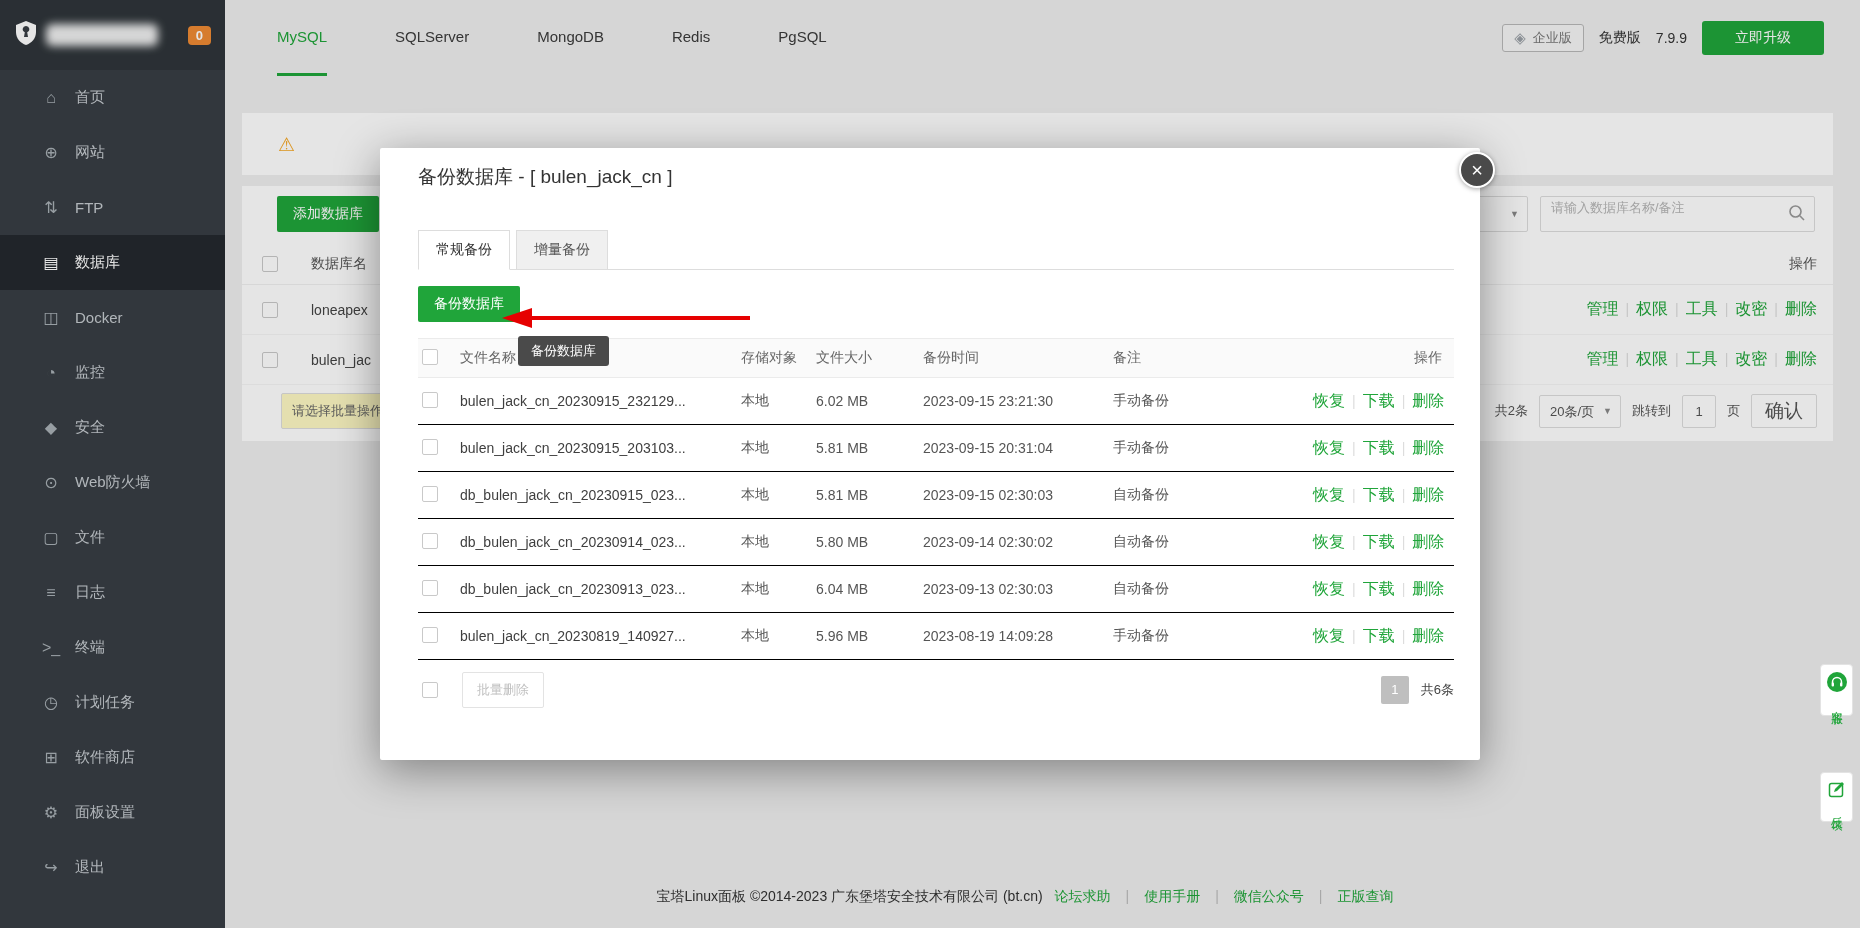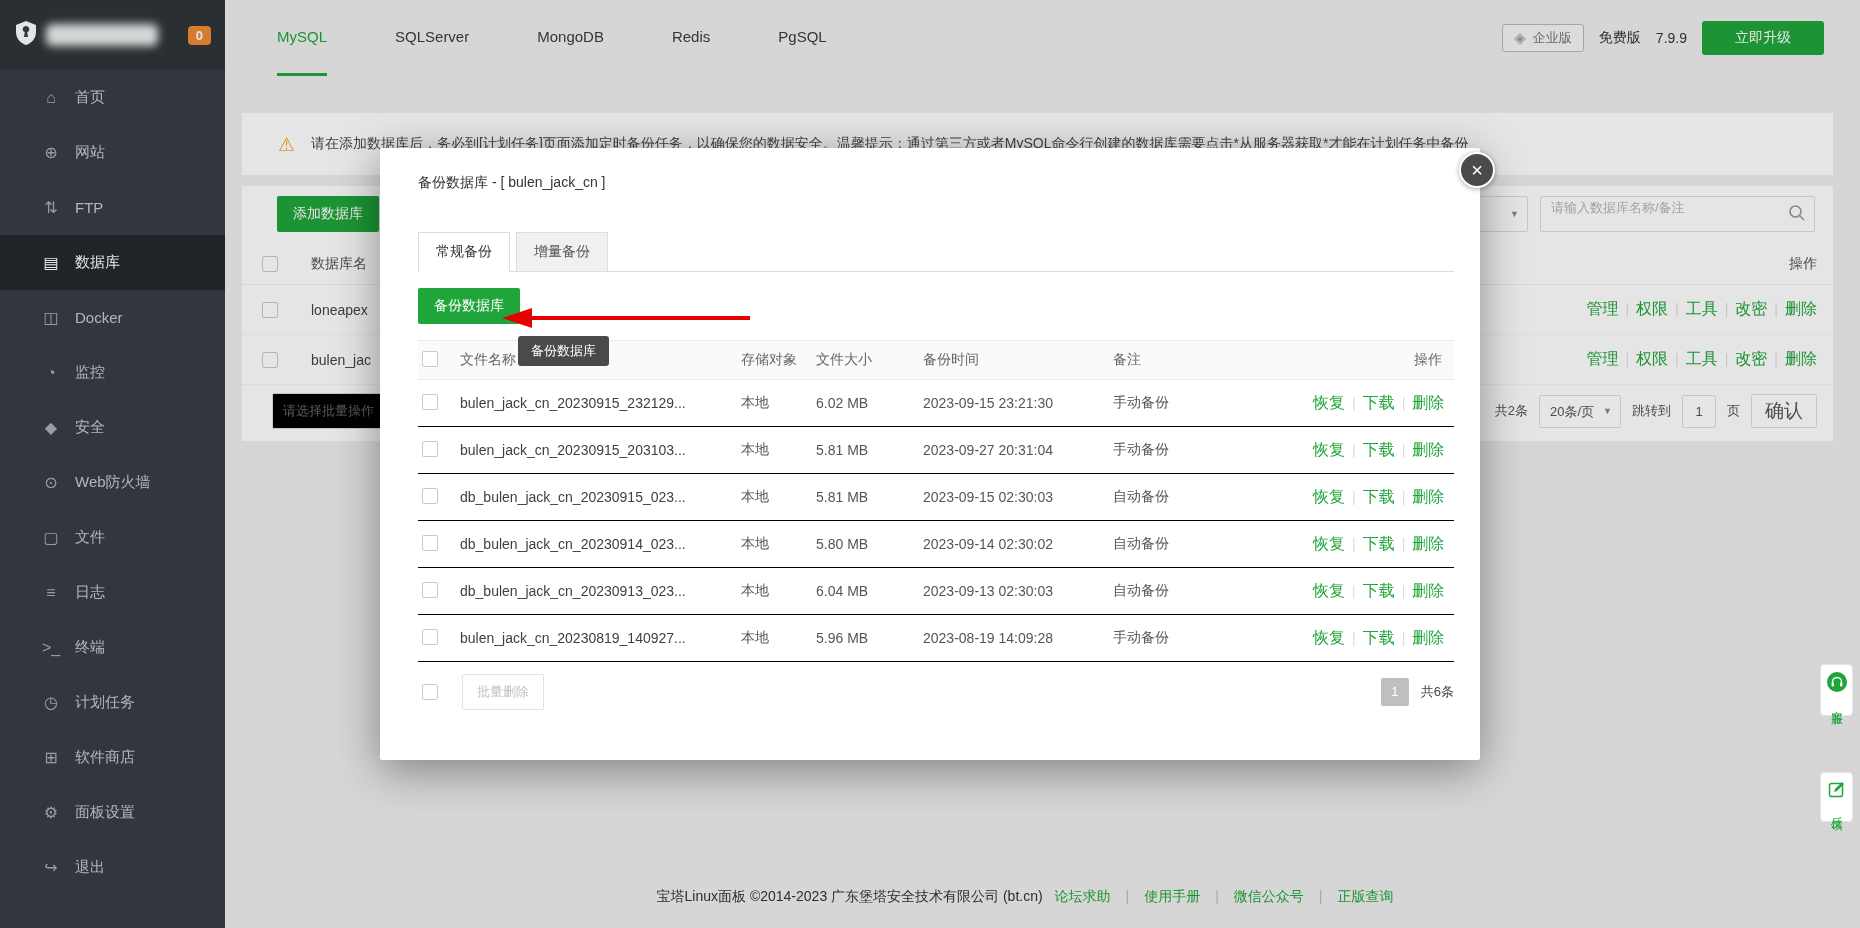--- a/index.html
+++ b/index.html
@@ -47,31 +47,31 @@
   .bg-table { position:absolute; top:57px; left:0; right:0; }
   .bgt-head, .bgt-row { display:flex; align-items:center; padding:0 16px 0 20px; font-size:14px; }
   .bgt-head { height:42px; color:#555; border-bottom:1px solid #f0f0f0; }
   .bgt-row { height:50px; border-bottom:1px solid #f5f5f5; color:#444; }
   .bg-namecol { margin-left:33px; }
   .bgt-actions { margin-left:auto; }
   .bgt-actions a, .mt-actions a { color:#20a53a; text-decoration:none; font-size:16px; cursor:pointer; }
   .sep { color:#ddd; margin:0 7px; font-style:normal; }
   .cb { width:16px; height:16px; border:1px solid #c9c9c9; border-radius:2px; background:#fff; display:inline-block; flex:none; cursor:pointer; }
   .card-foot { position:absolute; left:0; top:203px; width:100%; height:48px; }
-  .batch-select { position:absolute; left:30px; top:4px; width:160px; height:36px; border:1px solid #ddd; border-radius:2px; background:#000000; color:#666; font-size:13px; line-height:34px; padding:0 24px 0 10px; }
+  .batch-select { position:absolute; left:39px; top:4px; width:160px; height:36px; border:1px solid #ddd; border-radius:2px; background:#fef9c3; color:#666; font-size:13px; line-height:34px; padding:0 24px 0 10px; }
   .pagination { position:absolute; right:16px; top:4px; height:36px; display:flex; align-items:center; gap:11px; font-size:13px; color:#555; }
   .pg-select { position:relative; border:1px solid #ddd; height:33px; line-height:31px; padding:0 26px 0 10px; border-radius:2px; background:#fff; cursor:pointer; }
   .jump-box { width:34px; height:33px; border:1px solid #ddd; text-align:center; line-height:31px; border-radius:2px; background:#fff; }
   .confirm-btn { height:34px; border:1px solid #ddd; background:#fff; padding:0 13px; font-size:19px; color:#555; border-radius:2px; cursor:pointer; }
 
   
   .overlay { position:absolute; inset:0; background:rgba(0,0,0,.10); z-index:8; pointer-events:none; }
   .modal { position:absolute; left:380px; top:148px; width:1100px; height:612px; background:#fff; z-index:10; border-radius:2px; box-shadow:0 10px 45px rgba(0,0,0,.4); }
   .modal-close { position:absolute; top:4px; right:-15px; width:36px; height:36px; border-radius:50%; background:#4a4a4a; color:#fff; border:2px solid #fff; font-size:20px; line-height:30px; text-align:center; cursor:pointer; box-shadow:0 1px 5px rgba(0,0,0,.35); z-index:12; }
-  .modal-title { padding:26px 38px 0; font-size:14px; color:#333; }
+  .modal-title { padding:16px 38px 0; font-size:19px; color:#333; }
   .modal-tabs { margin:40px 26px 0 38px; border-bottom:1px solid #ddd; display:flex; }
   .mtab { padding:10px 17px; border:1px solid #ddd; margin-right:6px; margin-bottom:-1px; background:#f0f0f0; color:#555; font-size:14px; cursor:pointer; }
   .mtab.active { background:#fff; border-bottom-color:#fff; color:#333; }
   .backup-btn { margin:16px 0 0 38px; }
   .anno-arrow { position:absolute; left:120px; top:155px; z-index:30; pointer-events:none; }
   .tooltip { position:absolute; left:138px; top:188px; background:#4a4a4a; color:#fff; font-size:13px; padding:6px 13px; border-radius:3px; z-index:30; }
   .mtable { margin:16px 26px 0 38px; font-size:14px; }
   .mt-head, .mt-row { display:grid; grid-template-columns:42px 281px 75px 107px 190px 200px 141px; align-items:center; }
   .mt-head { height:40px; background:#fafafa; border-top:1px solid #ebebeb; border-bottom:1px solid #ebebeb; color:#666; }
   .mt-row { height:47px; border-bottom:1px solid #000000; color:#555; }
@@ -190,21 +190,20 @@
           <span>企业版</span>
         </span>
       <span class="plan">免费版</span>
       <span class="version">7.9.9</span>
       <button class="upgrade">立即升级</button>
     </div>
   </div>
 
   <div class="notice">
     <i class="warn-icon">⚠</i>
-    <span class="notice-text">请在添加数据库后，务必到[计划任务]页面添加定时备份任务，以确保您的数据安全。温馨提示：通过第三方或者MySQL命令行创建的数据库需要点击*从服务器获取*才能在计划任务中备份</span>
   </div>
 
   <div class="main-card">
     <button class="btn-green add-btn">添加数据库</button>
     <div class="toolbar-right">
       <div class="flt-select">
           <i class="chev">▼</i>
         </div>
       <div class="search-box">
         <input placeholder="请输入数据库名称/备注" style="">
@@ -286,21 +285,21 @@
         <span>2023-09-15 23:21:30</span>
         <span>手动备份</span>
         <span class="mt-actions"><a>恢复</a><i class="sep">|</i><a>下载</a><i class="sep">|</i><a>删除</a></span>
       </div>
 
       <div class="mt-row">
         <span class="cb-cell"><span class="cb"></span></span>
         <span class="mt-name">bulen_jack_cn_20230915_203103...</span>
         <span>本地</span>
         <span>5.81 MB</span>
-        <span>2023-09-27 20:31:04</span>
+        <span>2023-09-15 20:31:04</span>
         <span>手动备份</span>
         <span class="mt-actions"><a>恢复</a><i class="sep">|</i><a>下载</a><i class="sep">|</i><a>删除</a></span>
       </div>
 
       <div class="mt-row">
         <span class="cb-cell"><span class="cb"></span></span>
         <span class="mt-name">db_bulen_jack_cn_20230915_023...</span>
         <span>本地</span>
         <span>5.81 MB</span>
         <span>2023-09-15 02:30:03</span>

